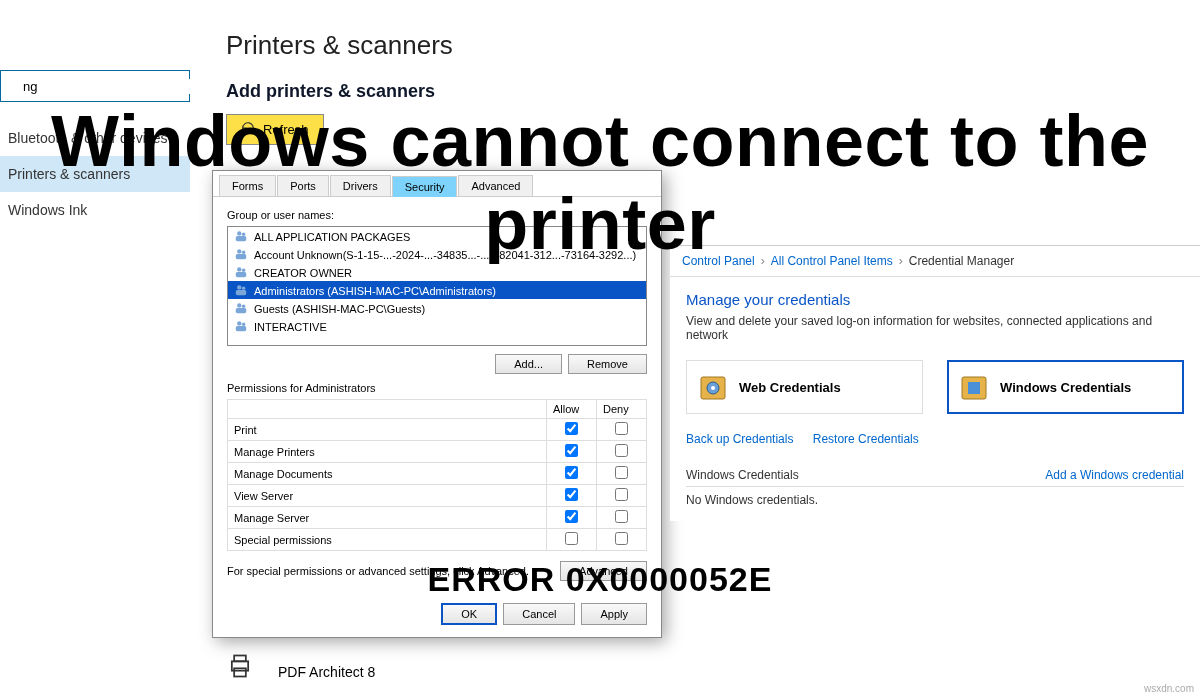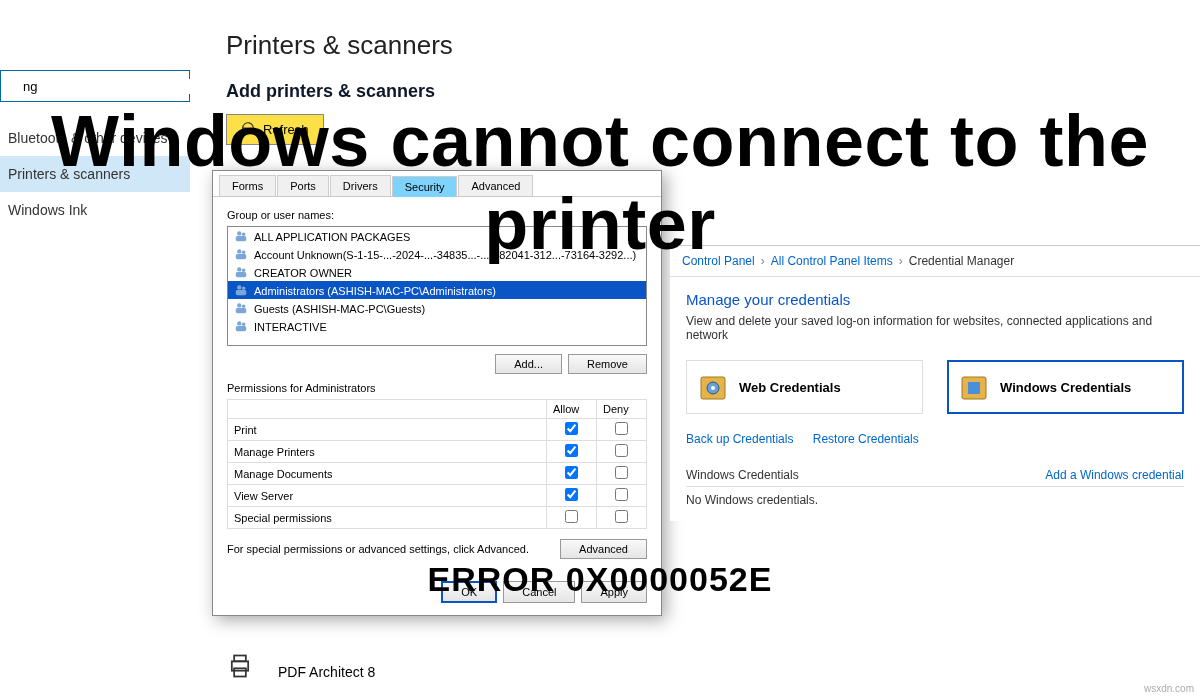--- a/index.html
+++ b/index.html
@@ -201,20 +201,25 @@
             <td>Manage Documents</td>
             <td class="cb"><input type="checkbox" checked="" style=""></td>
             <td class="cb"><input type="checkbox" style=""></td>
           </tr>
           <tr>
             <td>View Server</td>
             <td class="cb"><input type="checkbox" checked="" style=""></td>
             <td class="cb"><input type="checkbox" style=""></td>
           </tr>
           <tr>
+            <td>Manage Server</td>
+            <td class="cb"><input type="checkbox" checked="" style=""></td>
+            <td class="cb"><input type="checkbox" style=""></td>
+          </tr>
+          <tr>
             <td>Special permissions</td>
             <td class="cb"><input type="checkbox" style=""></td>
             <td class="cb"><input type="checkbox" style=""></td>
           </tr>
         </tbody>
     </table>
     <div class="special-row">
       <span>For special permissions or advanced settings, click Advanced.</span>
       <button class="win-btn">Advanced</button>
     </div>

